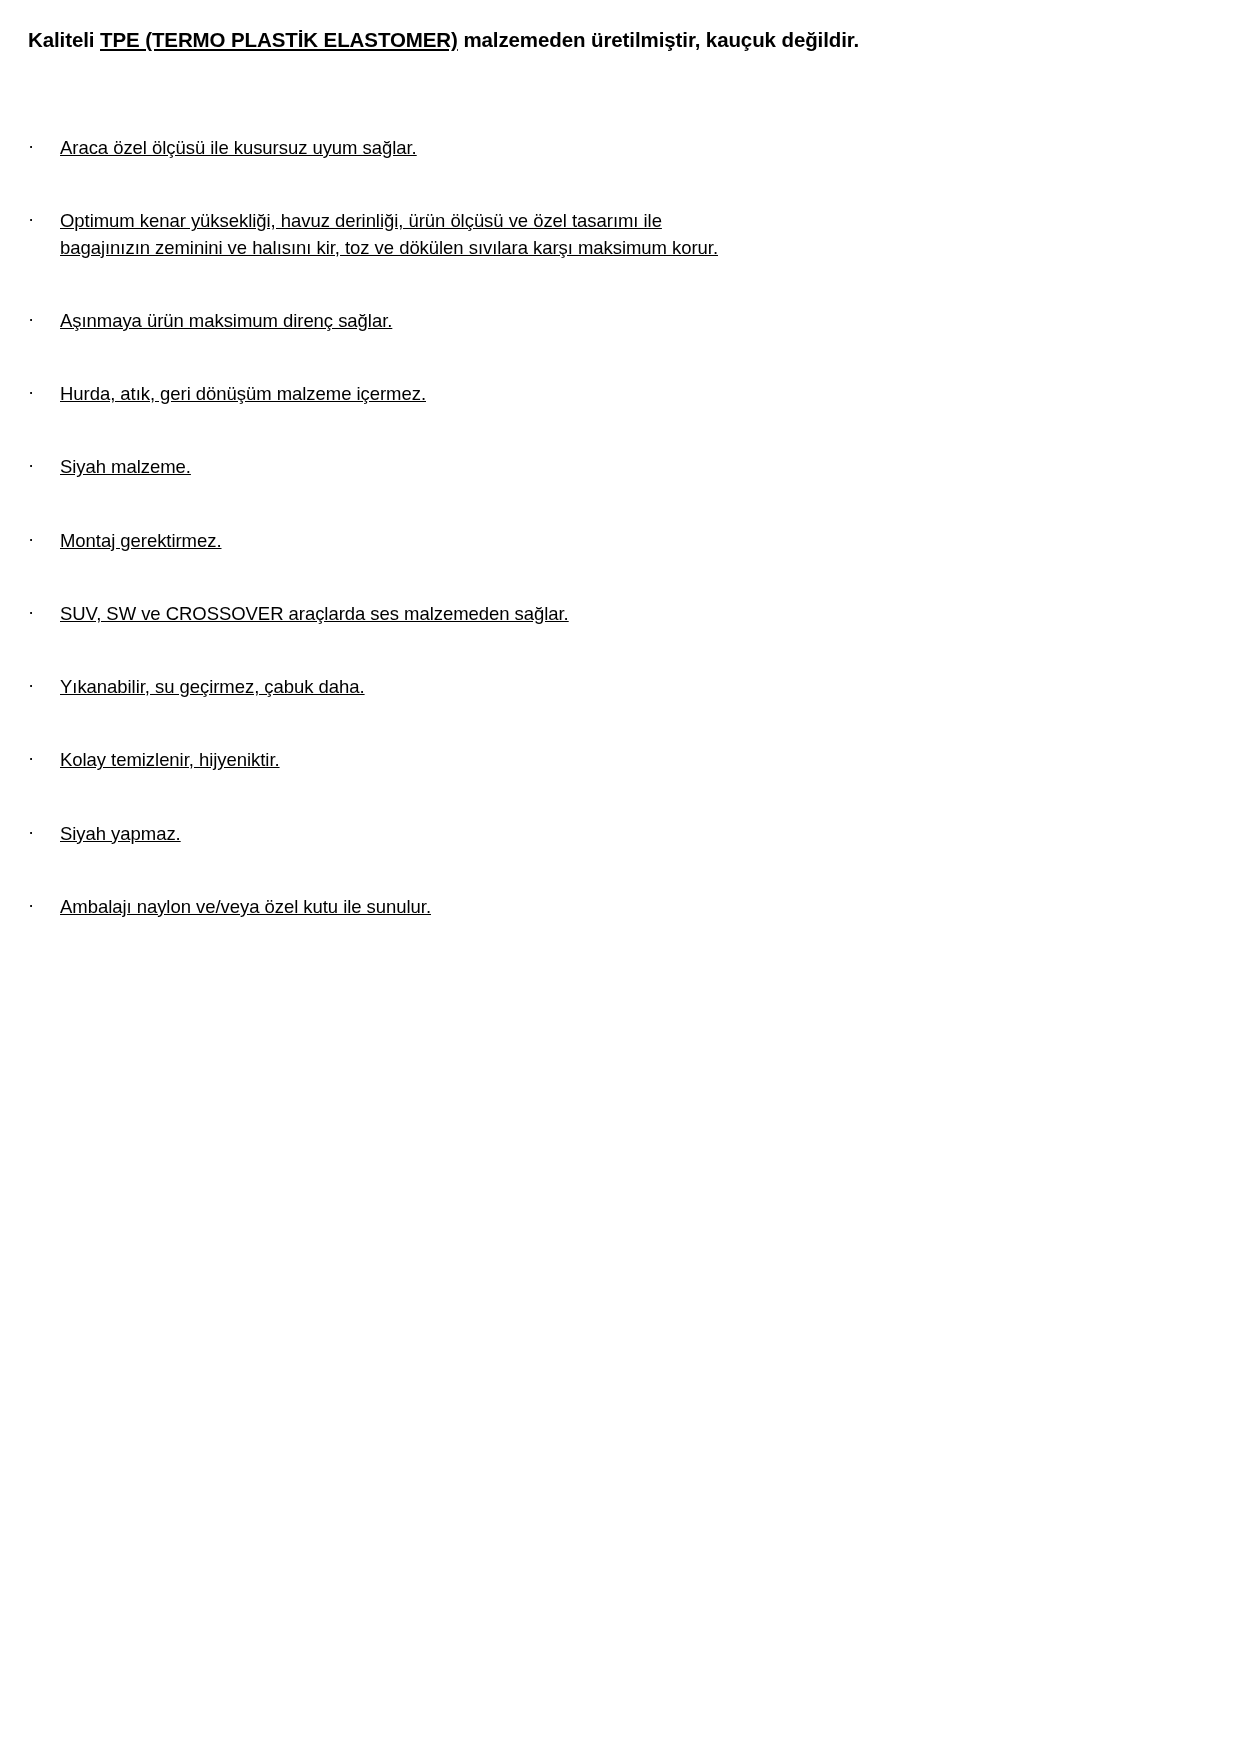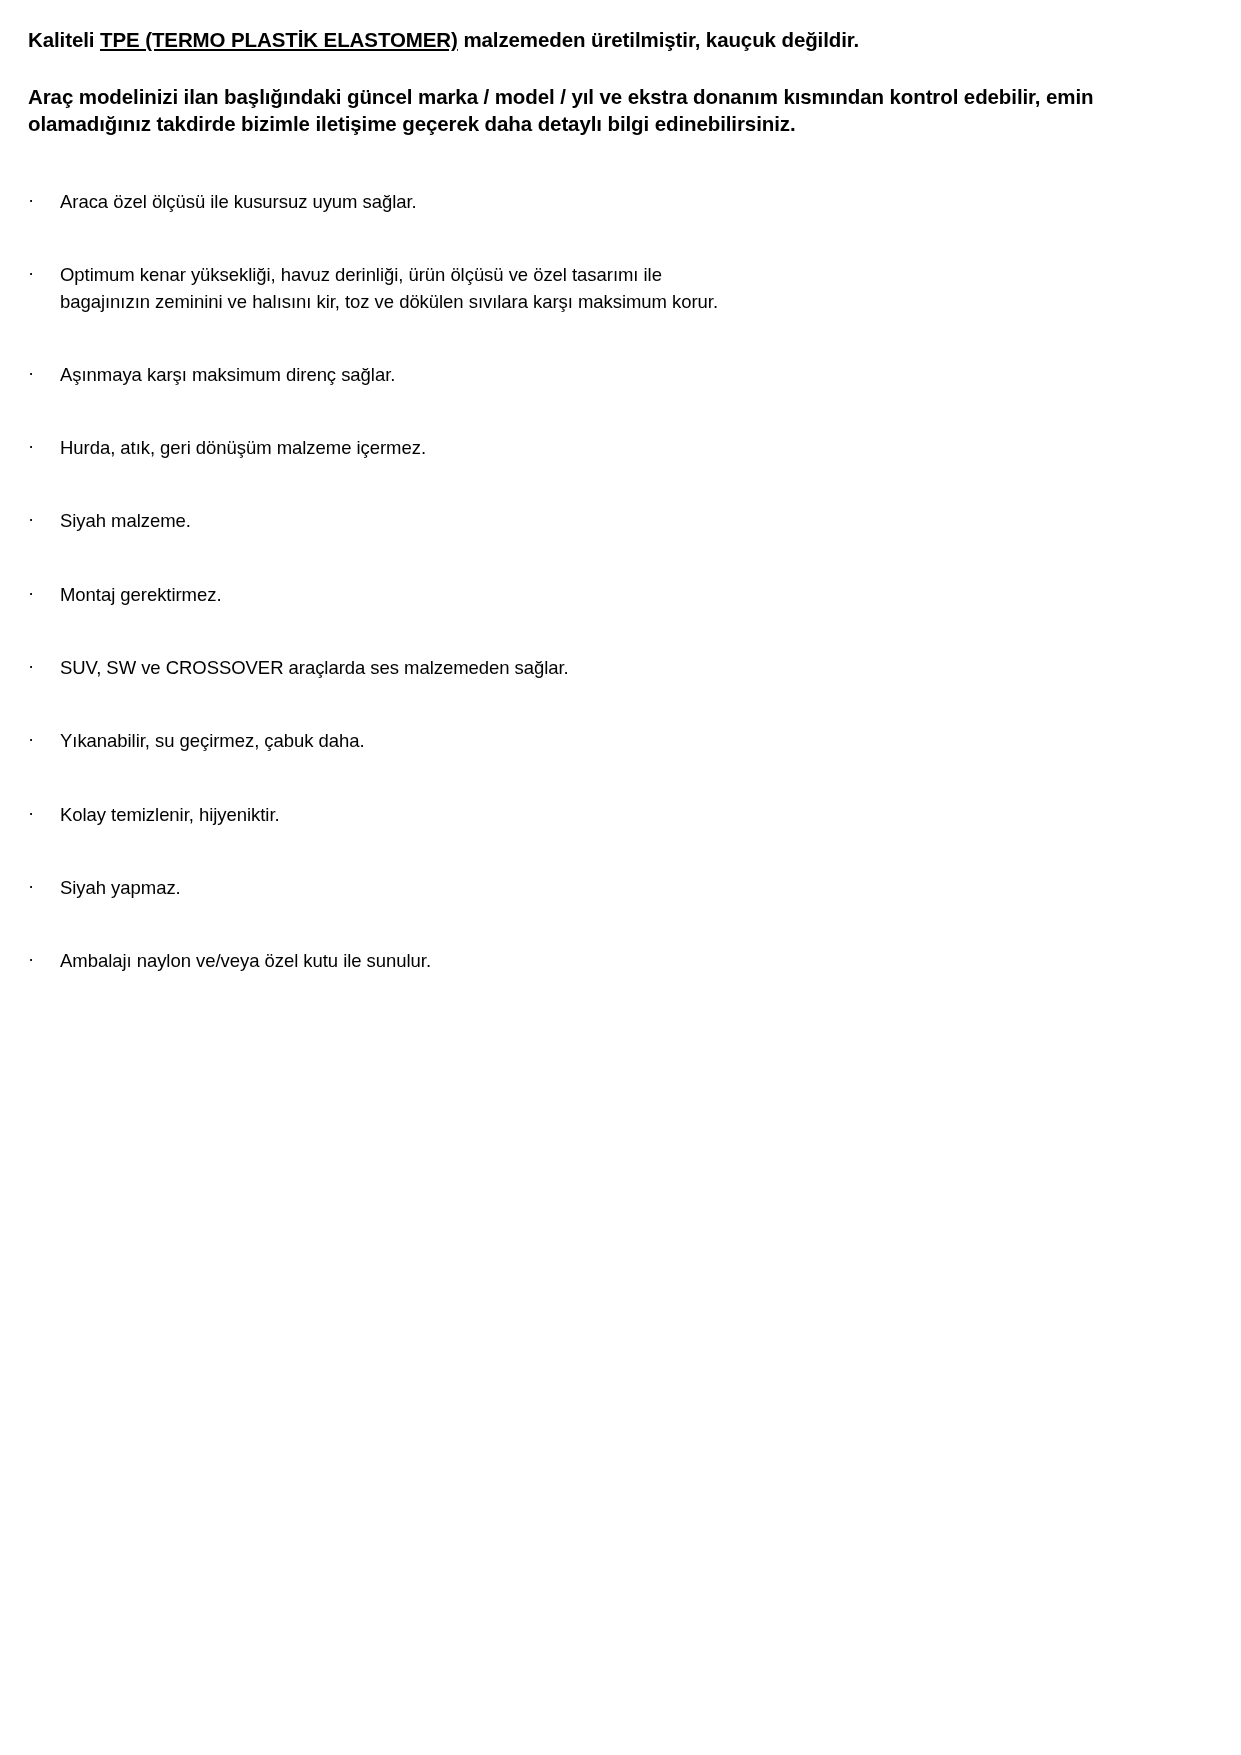--- a/index.html
+++ b/index.html
@@ -60,52 +60,52 @@
     position: absolute;
     left: 0px;
     top: -2px;
     font-size: 18.5px;
     line-height: 1.42;
     color: #000;
   }
   .bullet-item .txt {
     display: block;
     white-space: pre-line;
+    text-decoration: underline;
   }
   .spacer-top {
     height: 52px;
   }
 </style>
 </head>
 <body>
 
 <div class="page">
 
   <div class="intro">
     <p class="intro-line block">
       <span>Kaliteli </span><span class="underline">TPE (TERMO PLASTİK ELASTOMER)</span><span> malzemeden üretilmiştir, kauçuk değildir.</span>
     </p>
-    <p class="intro-line para">Araç modelinizi ilan başlığındaki güncel marka / model / yıl ve ekstra donanım kısmından kontrol edebilir, emin olamadığınız takdirde bizimle iletişime geçerek daha detaylı bilgi edinebilirsiniz.</p>
   </div>
 
   <div class="spacer-top"></div>
 
   <ul class="bullet-list">
     <li class="bullet-item">
       <span class="dot">·</span>
       <span class="txt">Araca özel ölçüsü ile kusursuz uyum sağlar.</span>
     </li>
     <li class="bullet-item">
       <span class="dot">·</span>
       <span class="txt">Optimum kenar yüksekliği, havuz derinliği, ürün ölçüsü ve özel tasarımı ile
 bagajınızın zeminini ve halısını kir, toz ve dökülen sıvılara karşı maksimum korur.</span>
     </li>
     <li class="bullet-item">
       <span class="dot">·</span>
-      <span class="txt">Aşınmaya karşı maksimum direnç sağlar.</span>
+      <span class="txt">Aşınmaya ürün maksimum direnç sağlar.</span>
     </li>
     <li class="bullet-item">
       <span class="dot">·</span>
       <span class="txt">Hurda, atık, geri dönüşüm malzeme içermez.</span>
     </li>
     <li class="bullet-item">
       <span class="dot">·</span>
       <span class="txt">Siyah malzeme.</span>
     </li>
     <li class="bullet-item">

